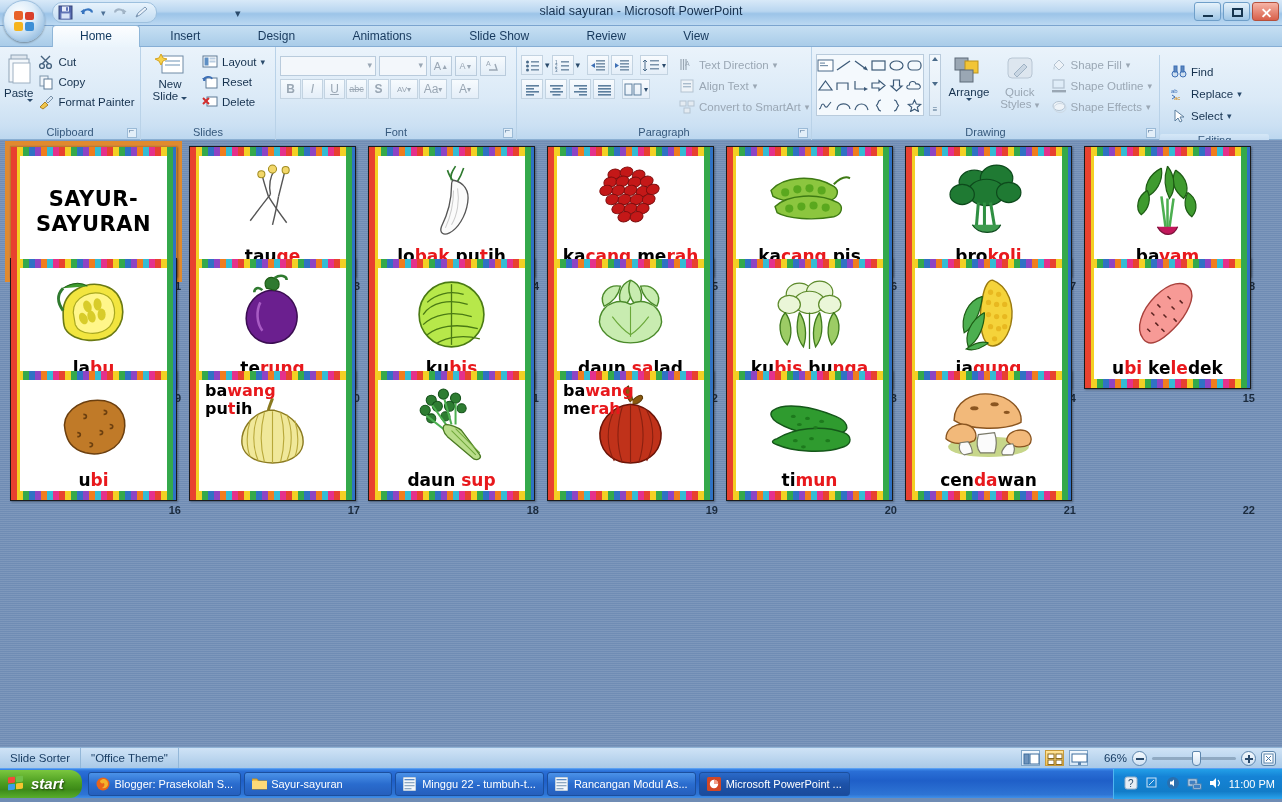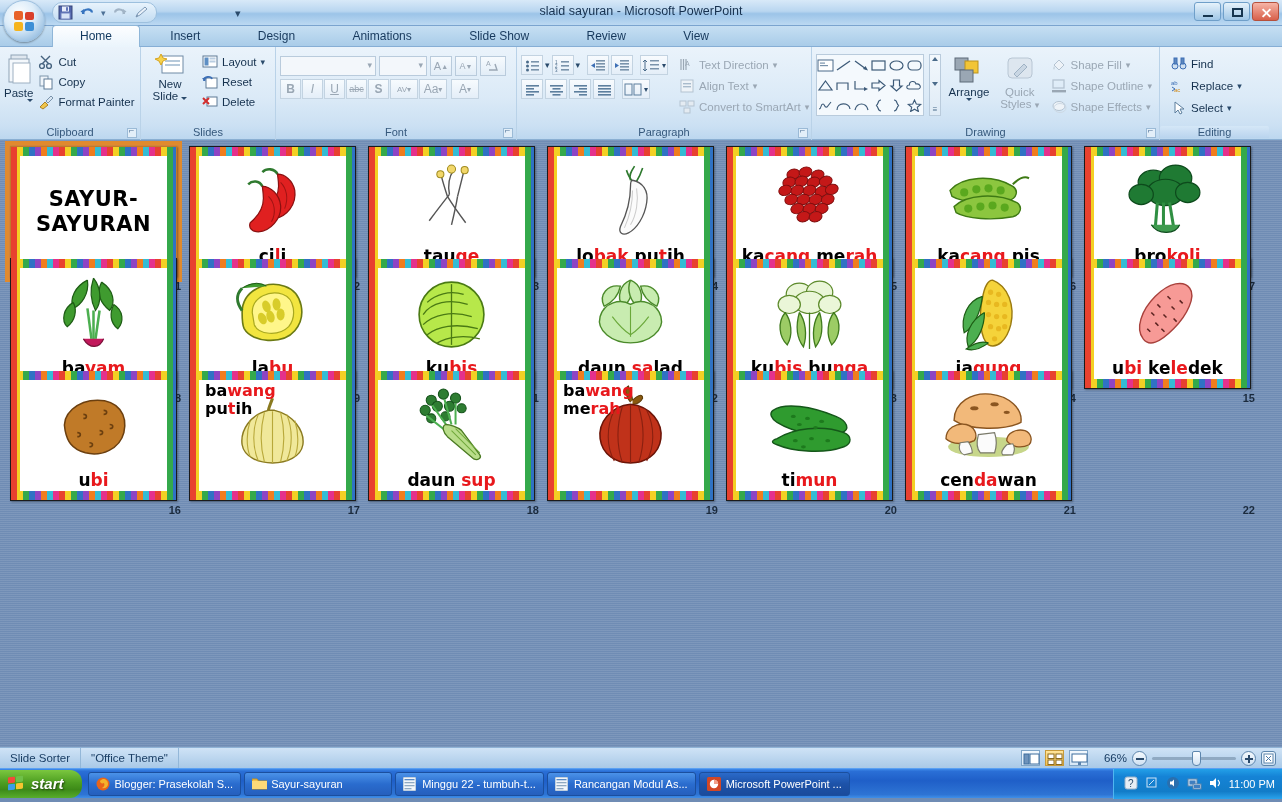--- a/index.html
+++ b/index.html
@@ -748,21 +748,21 @@
           </span>
           <span>Shape Effects</span>
           <span style="font-size:9px;">▾</span>
         </div>
       </div>
     </div>
     <div class="grp-label">Drawing</div>
     <div class="grp-dlg"></div>
   </div>
 
-  <div class="grp" style="width:110px;">
+  <div class="grp" style="width:110px;margin-top:8px;">
     <div style="display:flex;flex-direction:column;gap:4px;padding-top:5px;padding-left:4px;">
       <div class="rbtn">
         <span class="ic">
           <svg width="16" height="16" viewBox="0 0 16 16">
             <circle cx="4" cy="10" r="3" fill="#cfe0f0" stroke="#3d6fb5"></circle>
             <circle cx="12" cy="10" r="3" fill="#cfe0f0" stroke="#3d6fb5"></circle>
             <rect x="3" y="2" width="3" height="6" fill="#5d87bd" stroke="#3d6fb5"></rect>
             <rect x="10" y="2" width="3" height="6" fill="#5d87bd" stroke="#3d6fb5"></rect>
           </svg>
         </span>
@@ -798,41 +798,20 @@
       <div class="cell sel">
         <div class="selframe"></div>
         <div class="thumb">
           <div class="rb">
             <div class="rb-inner">
               <div class="titleslide">SAYUR-<br>SAYURAN</div>
             </div>
           </div>
         </div>
         <div class="snum">1</div>
-      </div>
-      <div class="cell">
-        <div class="thumb">
-          <div class="rb">
-            <div class="rb-inner">
-              <div class="art">
-                <svg viewBox="0 0 100 80" width="100%" height="100%">
-                  <g stroke="#8a1010" stroke-width="1.2">
-                    <path d="M40 12 C44 8 52 8 55 14" fill="none" stroke="#2f7a2f" stroke-width="2.5"></path>
-                    <path d="M55 14 C62 14 70 20 72 30 C74 44 64 56 52 58 C46 59 42 55 44 50 C50 44 56 36 56 26 C56 20 55 16 55 14 Z" fill="#e02020"></path>
-                    <path d="M26 24 C30 20 37 20 40 26" fill="none" stroke="#2f7a2f" stroke-width="2.5"></path>
-                    <path d="M40 26 C48 26 57 34 58 45 C59 58 48 70 36 71 C30 71 26 67 28 62 C35 56 41 48 41 38 C41 32 40 28 40 26 Z" fill="#e02020"></path>
-                  </g>
-                  <path d="M58 22 C64 28 66 38 62 48 M46 36 C52 42 54 52 49 61" stroke="#a01414" stroke-width="1" fill="none"></path>
-                </svg>
-              </div>
-              <div class="caption"><span class="">ci</span><span class="r">l</span><span class="">i</span></div>
-            </div>
-          </div>
-        </div>
-        <div class="snum">2</div>
       </div>
       <div class="cell">
         <div class="thumb">
           <div class="rb">
             <div class="rb-inner">
               <div class="art">
                 <svg viewBox="0 0 100 80" width="100%" height="100%">
                   <g stroke="#555" stroke-width="1.4" fill="none">
                     <path d="M52 10 C48 16 46 24 48 34"></path>
                     <path d="M62 12 C60 20 58 28 56 36"></path>
@@ -1015,20 +994,39 @@
           </div>
         </div>
         <div class="snum">9</div>
       </div>
       <div class="cell">
         <div class="thumb">
           <div class="rb">
             <div class="rb-inner">
               <div class="art">
                 <svg viewBox="0 0 100 80" width="100%" height="100%">
+                  <path d="M48 18 C34 20 24 32 24 46 C24 62 38 72 52 70 C68 68 76 54 74 40 C72 28 62 18 48 18 Z" fill="#6b1f8f" stroke="#3b0d52" stroke-width="1.5"></path>
+                  <path d="M38 30 C34 38 34 50 40 58" stroke="#a85cc4" stroke-width="2.5" fill="none"></path>
+                  <path d="M44 16 C40 8 46 4 52 6 C58 8 58 16 52 18 Z" fill="#2f7a2f" stroke="#1d5c14" stroke-width="1.2"></path>
+                  <path d="M52 6 C58 2 64 4 64 8" stroke="#2f7a2f" stroke-width="2.5" fill="none"></path>
+                  <path d="M40 18 C36 14 32 16 32 20" stroke="#2f7a2f" stroke-width="2.5" fill="none"></path>
+                </svg>
+              </div>
+              <div class="caption"><span class="">te</span><span class="r">rung</span></div>
+            </div>
+          </div>
+        </div>
+        <div class="snum">10</div>
+      </div>
+      <div class="cell">
+        <div class="thumb">
+          <div class="rb">
+            <div class="rb-inner">
+              <div class="art">
+                <svg viewBox="0 0 100 80" width="100%" height="100%">
                   <circle cx="50" cy="42" r="32" fill="#b7e84a" stroke="#4a7a14" stroke-width="1.6"></circle>
                   <g fill="none" stroke="#4a7a14" stroke-width="1.3">
                     <path d="M26 30 C34 22 48 18 62 22"></path>
                     <path d="M22 42 C30 30 48 26 66 32"></path>
                     <path d="M22 52 C32 42 50 38 70 44"></path>
                     <path d="M26 62 C36 54 54 50 76 56"></path>
                     <path d="M36 70 C46 64 62 62 78 66"></path>
                     <path d="M50 12 L50 72"></path>
                   </g>
                 </svg>

